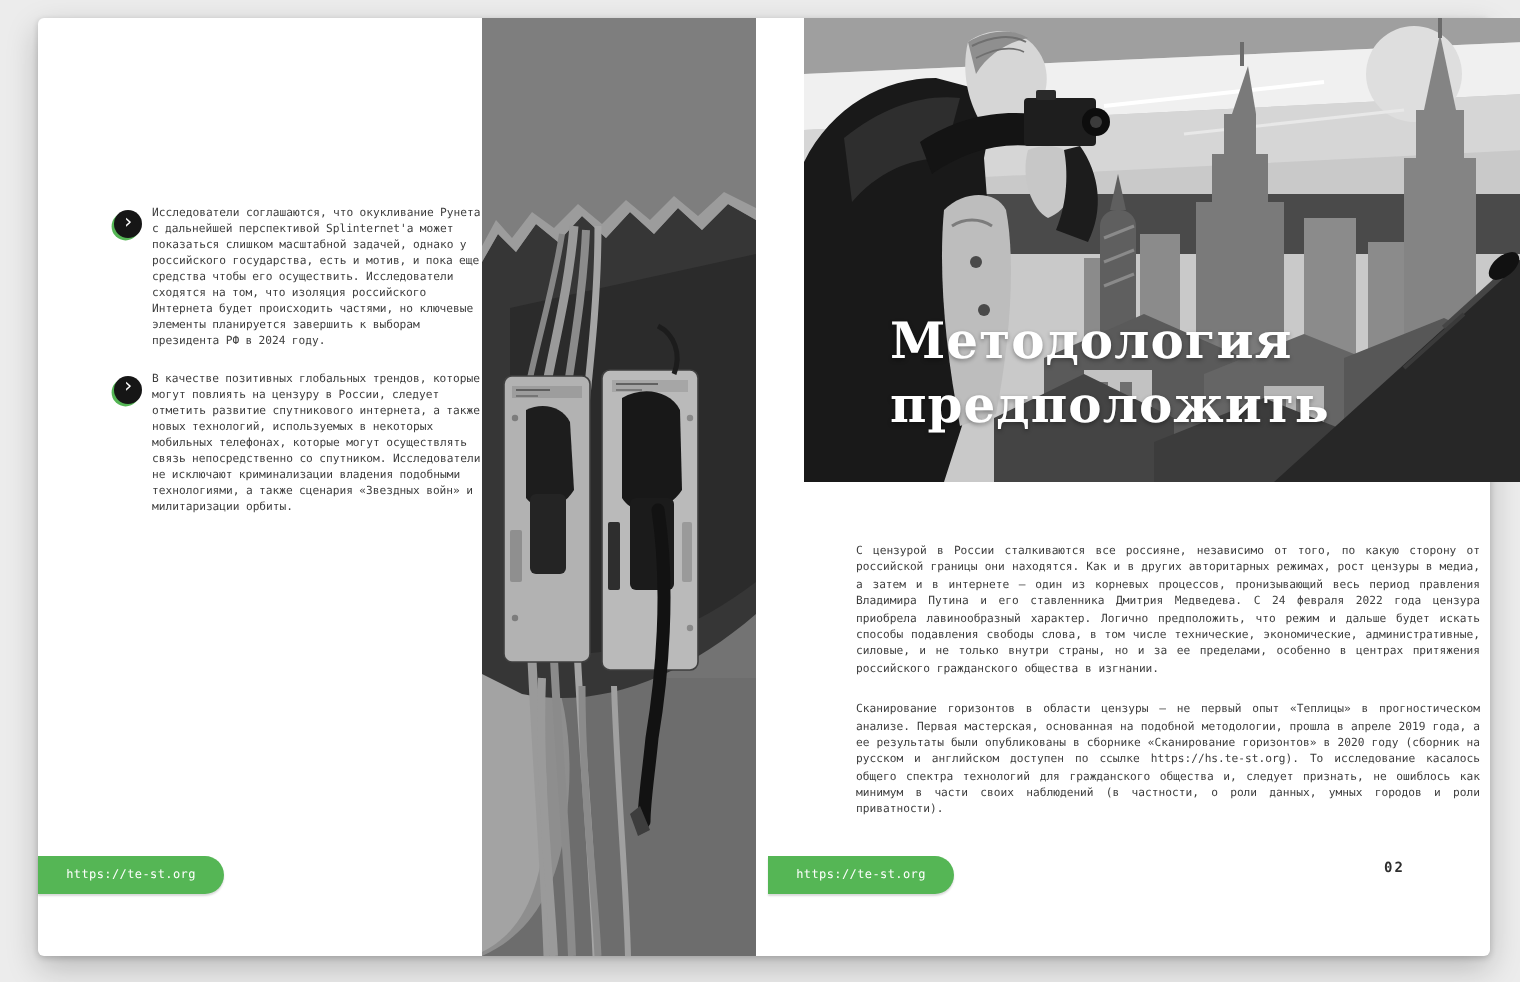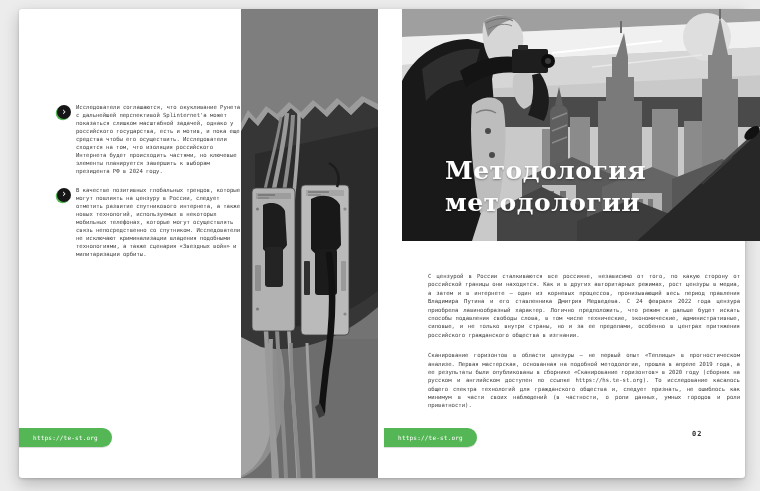--- a/index.html
+++ b/index.html
@@ -224,21 +224,21 @@
           <rect x="110" y="40" width="36" height="24" rx="2" fill="#1e1e1e"></rect>
           <circle cx="146" cy="52" r="7" fill="#0d0d0d"></circle>
           <circle cx="146" cy="52" r="3" fill="#3b3b3b"></circle>
           <rect x="116" y="36" width="10" height="5" rx="1" fill="#2a2a2a"></rect>
 
           <path d="M112,66 C122,62 132,64 136,72 C138,84 132,96 122,100 C114,96 108,80 112,66 Z" fill="#c7c7c7"></path>
           <path d="M138,64 C148,78 150,96 142,112 L126,106 C132,92 132,76 130,66 Z" fill="#1c1c1c"></path>
         </svg>
         <div class="hero-title">
           <div>Методология</div>
-          <div>методологии</div>
+          <div>предположить</div>
         </div>
       </div>
 
       <div class="body-text">
         <p>С цензурой в России сталкиваются все россияне, независимо от того, по какую сторону от российской границы они находятся. Как и в других авторитарных режимах, рост цензуры в медиа, а затем и в интернете – один из корневых процессов, пронизывающий весь период правления Владимира Путина и его ставленника Дмитрия Медведева. С 24 февраля 2022 года цензура приобрела лавинообразный характер. Логично предположить, что режим и дальше будет искать способы подавления свободы слова, в том числе технические, экономические, административные, силовые, и не только внутри страны, но и за ее пределами, особенно в центрах притяжения российского гражданского общества в изгнании.</p>
         <p>Сканирование горизонтов в области цензуры – не первый опыт «Теплицы» в прогностическом анализе. Первая мастерская, основанная на подобной методологии, прошла в апреле 2019 года, а ее результаты были опубликованы в сборнике «Сканирование горизонтов» в 2020 году (сборник на русском и английском доступен по ссылке https://hs.te-st.org). То исследование касалось общего спектра технологий для гражданского общества и, следует признать, не ошиблось как минимум в части своих наблюдений (в частности, о роли данных, умных городов и роли приватности).</p>
       </div>
 
       <div class="url-badge">
         <span>https://te-st.org</span>

